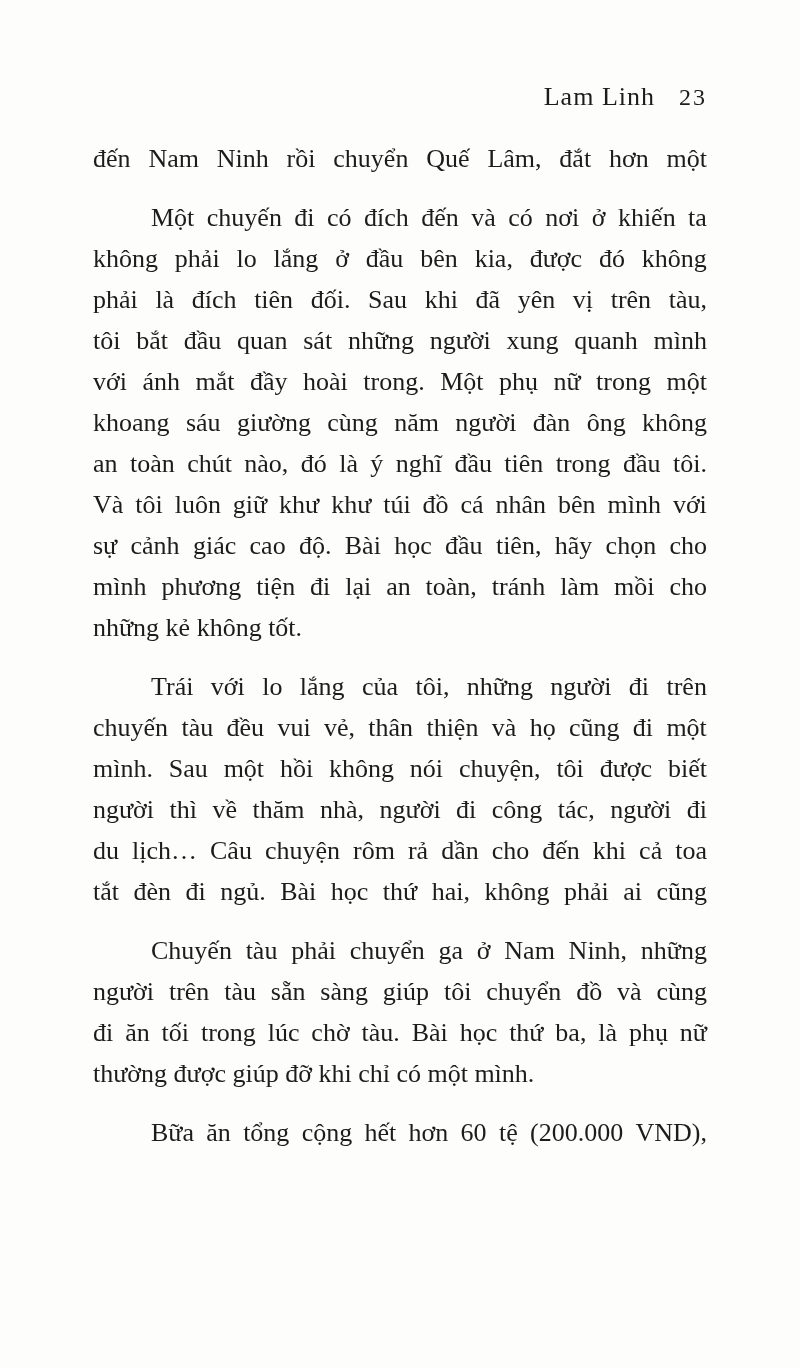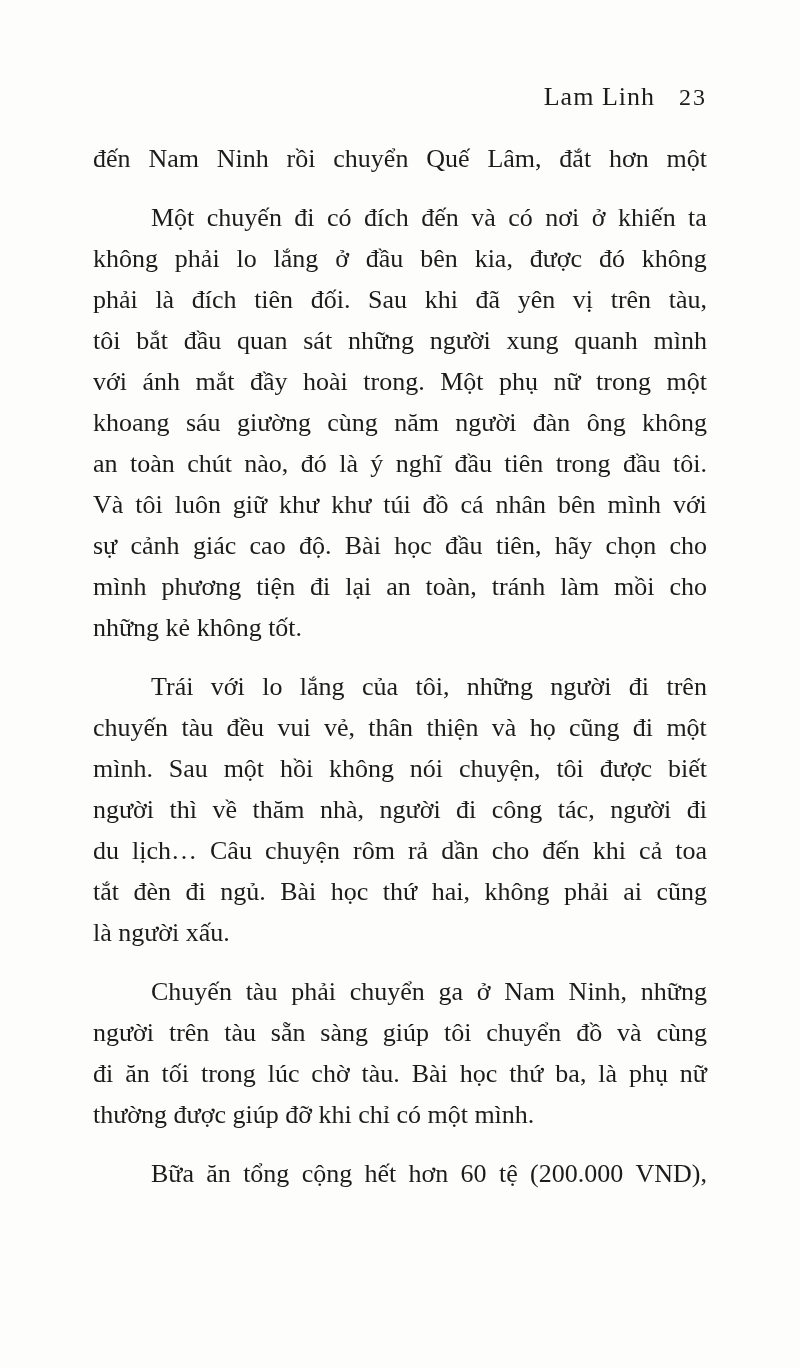--- a/index.html
+++ b/index.html
@@ -276,21 +276,20 @@
           <span>ngủ.</span>
           <span>Bài</span>
           <span>học</span>
           <span>thứ</span>
           <span>hai,</span>
           <span>không</span>
           <span>phải</span>
           <span>ai</span>
           <span>cũng</span>
         </div>
-        <div class="line last-line">là người xấu.</div>
       </div>
       <div class="paragraph">
         <div class="line first-line">
           <span>Chuyến</span>
           <span>tàu</span>
           <span>phải</span>
           <span>chuyển</span>
           <span>ga</span>
           <span>ở</span>
           <span>Nam</span>

